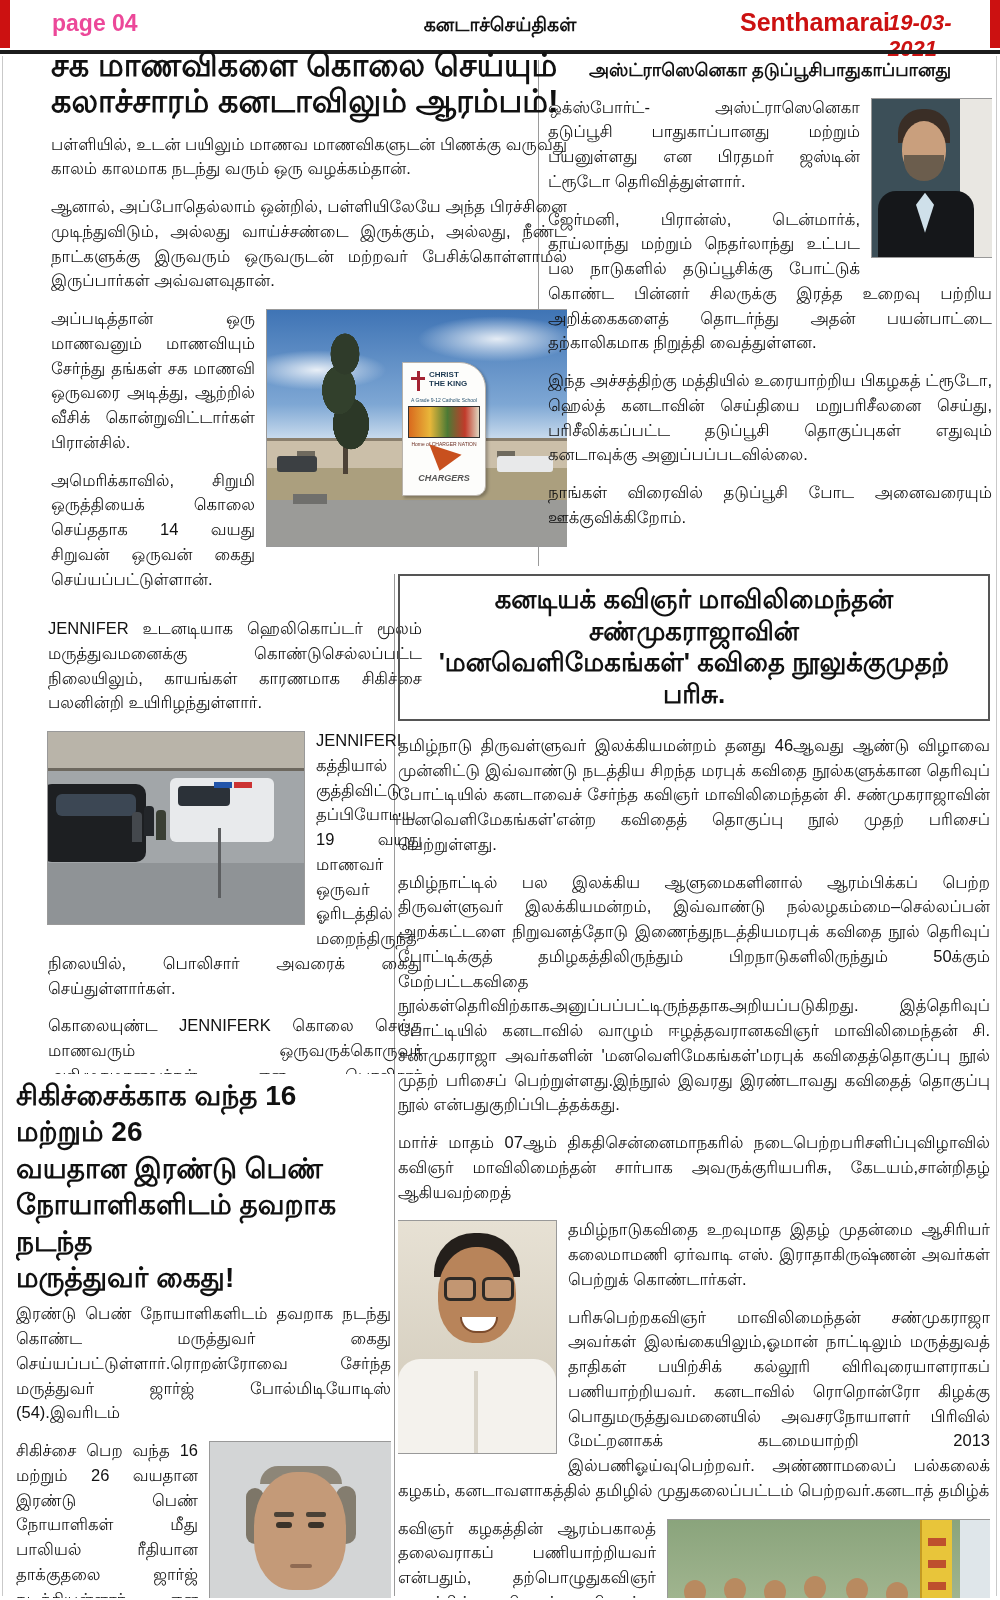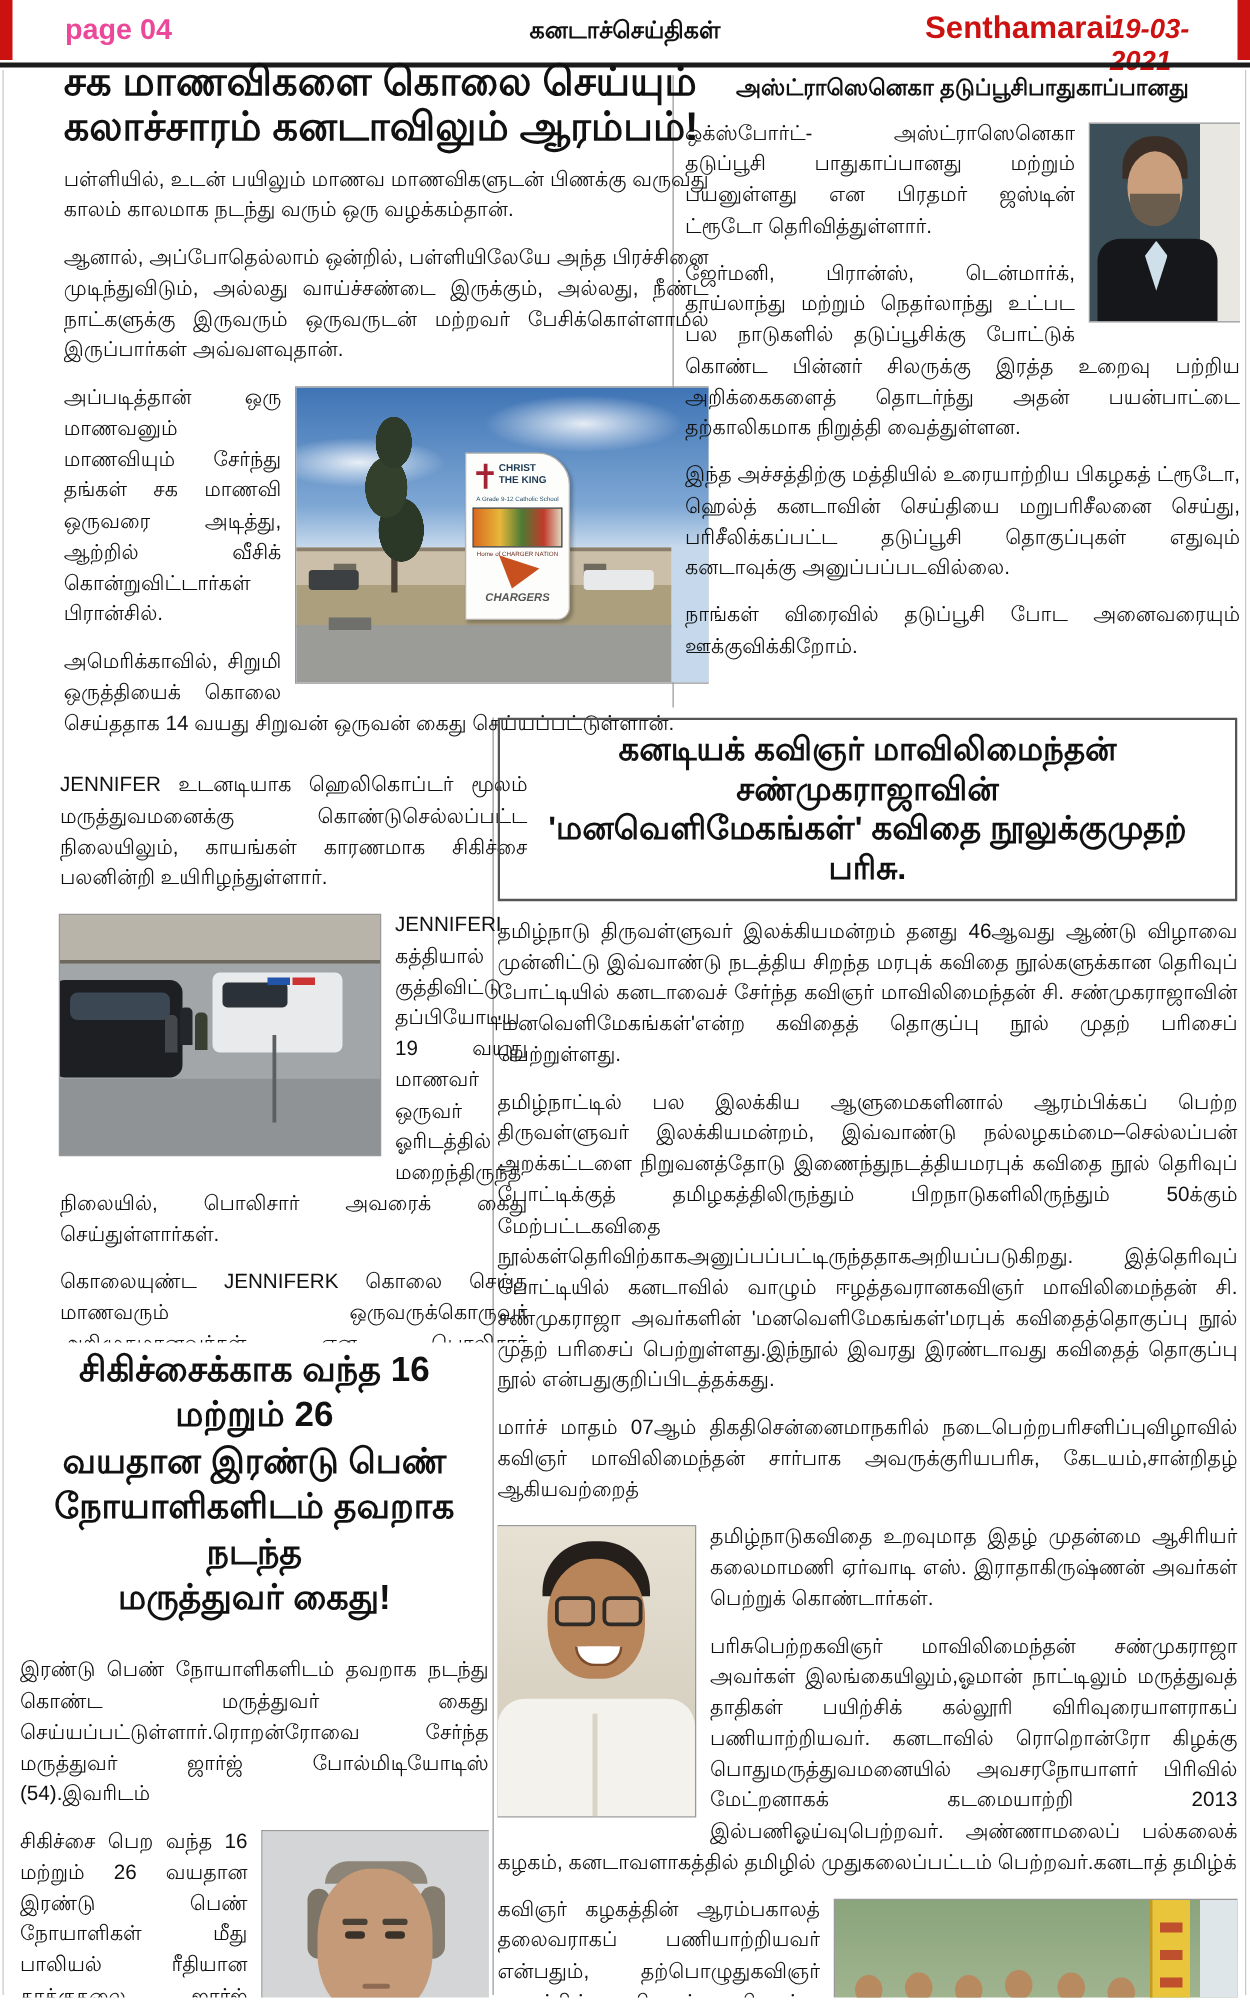--- a/index.html
+++ b/index.html
@@ -26,29 +26,29 @@
   .story{position:absolute;overflow:hidden;text-align:justify;}
   .story p{margin:0 0 13px;font-size:16.5px;line-height:1.5;}
   #story-school-top{left:16px;top:48px;width:516px;height:552px;margin-left:35px;}
   #story-school-top h1{margin:0 0 12px;font-size:32px;line-height:1.12;font-weight:bold;text-align:left;}
   #story-school-bottom{left:16px;top:616px;width:374px;height:458px;padding-left:32px;}
   #story-vaccine{left:548px;top:60px;width:444px;height:508px;}
   #story-vaccine h1{margin:0 0 14px;font-size:18px;line-height:1.15;font-weight:bold;text-align:center;}
   #story-poet{left:398px;top:574px;width:592px;height:1024px;}
   .poet-box{border:2px solid #555;padding:8px 6px;margin:0 0 12px;text-align:center;font-weight:bold;font-size:26px;line-height:1.22;}
   #story-doctor{left:16px;top:1078px;width:375px;height:520px;}
-  #story-doctor h2{margin:0 0 28px;font-size:28px;line-height:1.3;font-weight:bold;text-align:center;}
+  #story-doctor h2{margin:0 0 5px;font-size:28px;line-height:1.3;font-weight:bold;text-align:left;}
 
   
   .photo{position:relative;overflow:hidden;background:#ddd;outline:1px solid #999;}
   .f-right{float:right;margin:4px 0 8px 12px;}
   .f-left{float:left;margin:4px 12px 8px 0;}
 
   
-  .ph-sign{width:300px;height:236px;background:linear-gradient(180deg,#3f74b5 0%,#7ea7d4 40%,#c6d9ec 54%);padding-left:30px;}
+  .ph-sign{width:300px;height:236px;background:linear-gradient(180deg,#3f74b5 0%,#7ea7d4 40%,#c6d9ec 54%);}
   .ph-sign .cloud{position:absolute;background:radial-gradient(ellipse at center,rgba(255,255,255,.85),rgba(255,255,255,0) 70%);}
   .ph-sign .cloud.c1{left:150px;top:6px;width:160px;height:46px;}
   .ph-sign .cloud.c2{left:-20px;top:40px;width:140px;height:40px;}
   .ph-sign .building{position:absolute;left:0;top:128px;width:300px;height:32px;background:#cbbfa9;border-top:3px solid #8a7f6d;}
   .ph-sign .building i{position:absolute;top:10px;width:18px;height:10px;background:#6f6a5e;}
   .ph-sign .grass{position:absolute;left:0;top:158px;width:300px;height:34px;background:#ab9f7e;}
   .ph-sign .road{position:absolute;left:0;top:190px;width:300px;height:46px;background:#9b9b98;}
   .ph-sign .tree{position:absolute;left:48px;top:22px;width:62px;height:120px;background:
       radial-gradient(ellipse 24px 34px at 30px 22px,#2f3b2a 60%,transparent 61%),
       radial-gradient(ellipse 28px 40px at 24px 58px,#32402c 60%,transparent 61%),

